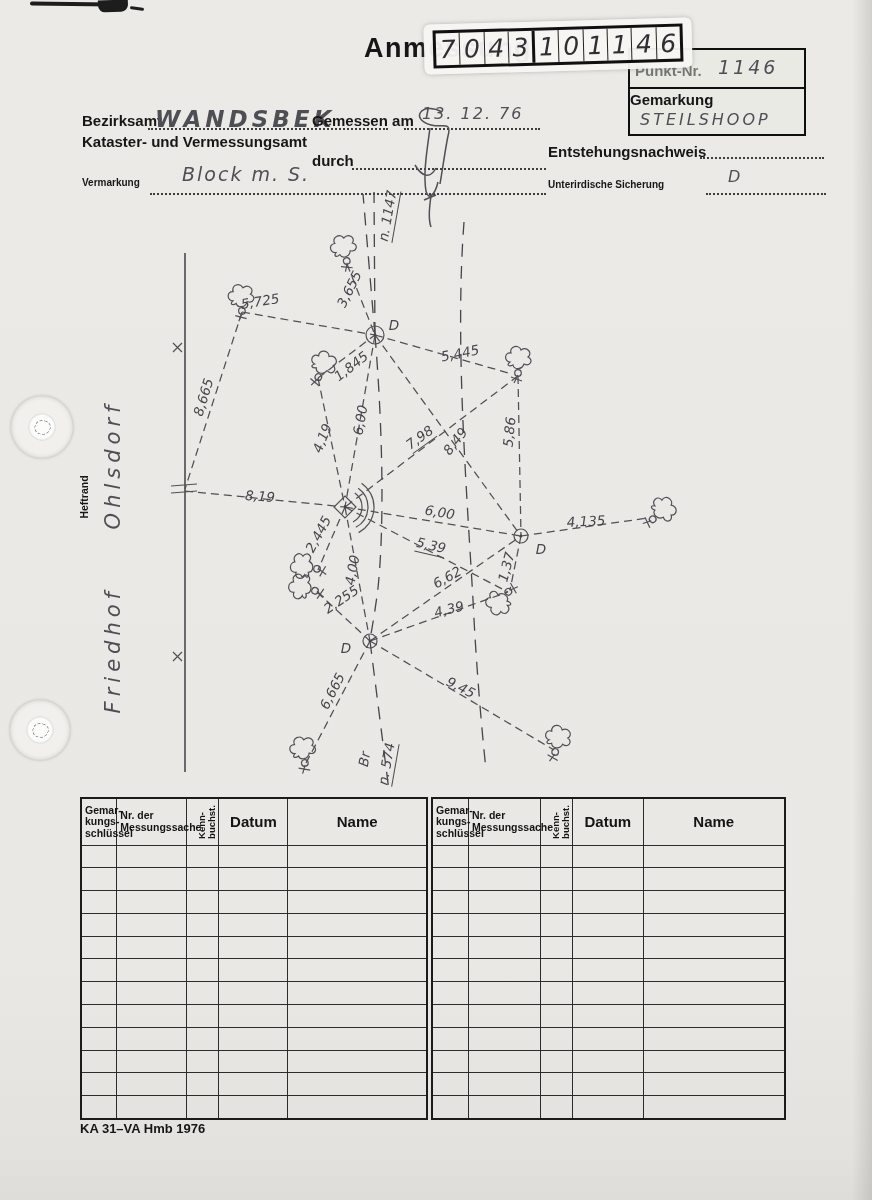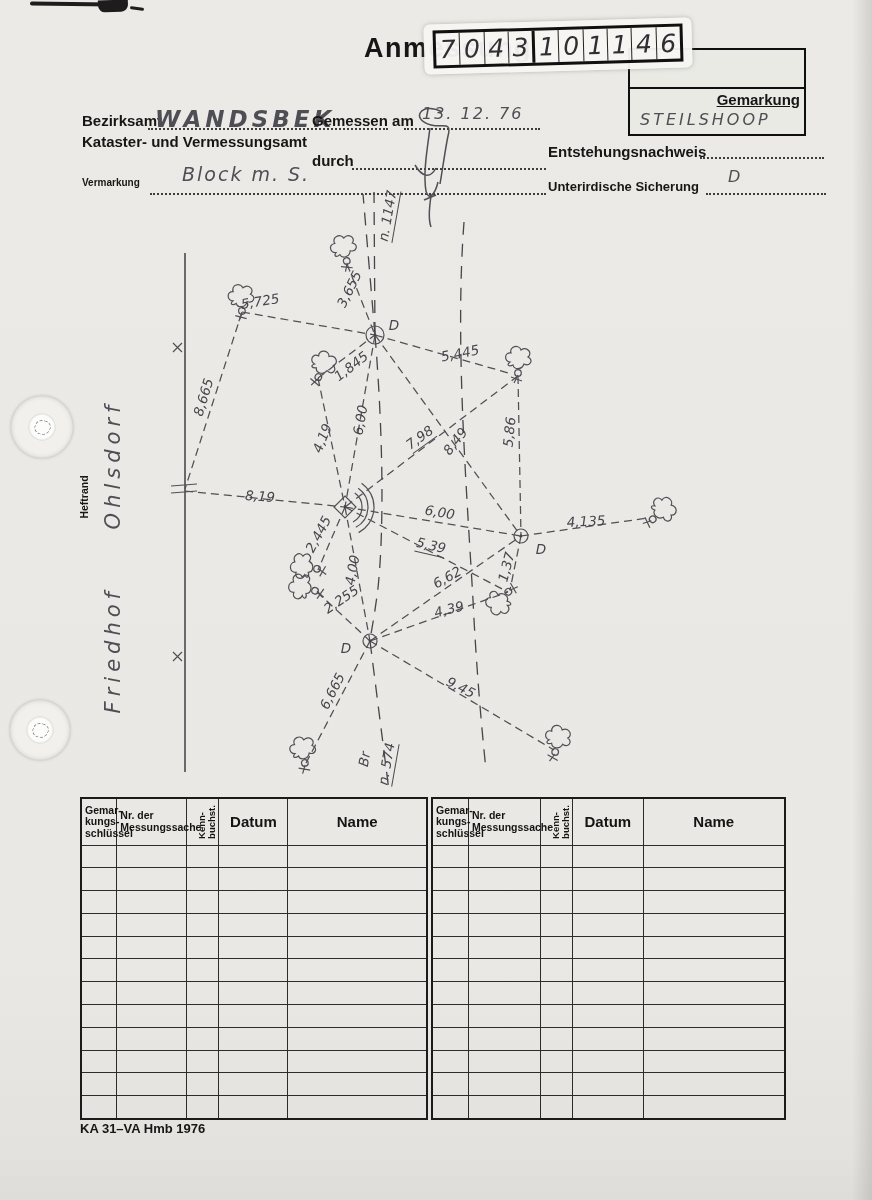--- a/index.html
+++ b/index.html
@@ -92,22 +92,26 @@
         <div class="stamp-cell grp">1</div>
         <div class="stamp-cell">0</div>
         <div class="stamp-cell">1</div>
         <div class="stamp-cell">1</div>
         <div class="stamp-cell">4</div>
         <div class="stamp-cell">6</div>
       </div>
   </div>
 
   <div class="abs pbox">
+    <div class="pbox-row1">
+      <span class="printed" style="position:absolute;left:5px;top:12px;font-size:15px;font-weight:bold;opacity:.55;">Punkt-Nr.</span>
+      <span class="hand" style="position:absolute;left:88px;top:6px;font-size:19px;letter-spacing:3px;">1146</span>
+    </div>
     <div class="pbox-row2">
-      <span class="printed" style="position:absolute;left:0;right:4px;top:2px;text-align:right;font-size:15px;font-weight:bold;text-decoration:underline;">Gemarkung</span>
+      <span class="printed" style="position:absolute;left:0;right:10px;top:2px;text-align:left;font-size:15px;font-weight:bold;">Gemarkung</span>
       <span class="hand" style="position:absolute;left:10px;top:21px;font-size:16px;letter-spacing:3px;">STEILSHOOP</span>
     </div>
   </div>
 
   <div class="abs printed" style="left:82px;top:112px;font-size:15px;font-weight:bold;text-align:right;">Bezirksamt</div>
   <div class="abs hand" style="left:155px;top:106px;font-size:23px;letter-spacing:4px;font-weight:bold;">WANDSBEK</div>
   <div class="abs dotline" style="left:148px;top:128px;width:240px;"></div>
   <div class="abs printed" style="left:82px;top:133px;font-size:15px;font-weight:bold;">Kataster- und Vermessungsamt</div>
 
   <div class="abs printed" style="left:312px;top:112px;font-size:15px;font-weight:bold;text-align:center;">Gemessen am</div>
@@ -117,21 +121,21 @@
   <div class="abs printed" style="left:312px;top:152px;font-size:15px;font-weight:bold;">durch</div>
   <div class="abs dotline" style="left:352px;top:168px;width:194px;"></div>
 
   <div class="abs printed" style="left:548px;top:143px;font-size:15px;font-weight:bold;">Entstehungsnachweis</div>
   <div class="abs dotline" style="left:700px;top:157px;width:124px;"></div>
 
   <div class="abs printed" style="left:82px;top:177px;font-size:10px;font-weight:bold;">Vermarkung</div>
   <div class="abs hand" style="left:182px;top:163px;font-size:19px;letter-spacing:2px;">Block  m.  S.</div>
   <div class="abs dotline" style="left:150px;top:193px;width:396px;"></div>
 
-  <div class="abs printed" style="left:548px;top:179px;font-size:13px;font-weight:bold;">Unterirdische Sicherung</div>
+  <div class="abs printed" style="left:548px;top:179px;font-size:10px;font-weight:bold;">Unterirdische Sicherung</div>
   <div class="abs hand" style="left:728px;top:167px;font-size:16px;">D</div>
   <div class="abs dotline" style="left:706px;top:193px;width:120px;"></div>
 
   <div class="abs printed" style="left:84px;top:497px;font-size:10.5px;font-weight:bold;transform:translate(-50%,-50%) rotate(-90deg);z-index:3;">Heftrand</div>
   <div class="abs hand" style="left:113px;top:557px;font-size:21px;letter-spacing:5px;word-spacing:46px;transform:translate(-50%,-50%) rotate(-90deg);white-space:nowrap;z-index:3;">Friedhof Ohlsdorf</div>
 
   <svg class="layer" width="872" height="1200" viewBox="0 0 872 1200">
     <defs>
       <g id="treeSym">
         <path class="thin" d="M -8,-12 C -14,-13 -14,-22 -7,-21 C -9,-28 1,-30 3,-24 C 9,-28 15,-21 10,-17 C 16,-14 12,-7 6,-10 C 4,-4 -4,-4 -5,-9 C -9,-7 -12,-9 -8,-12 Z"></path>

